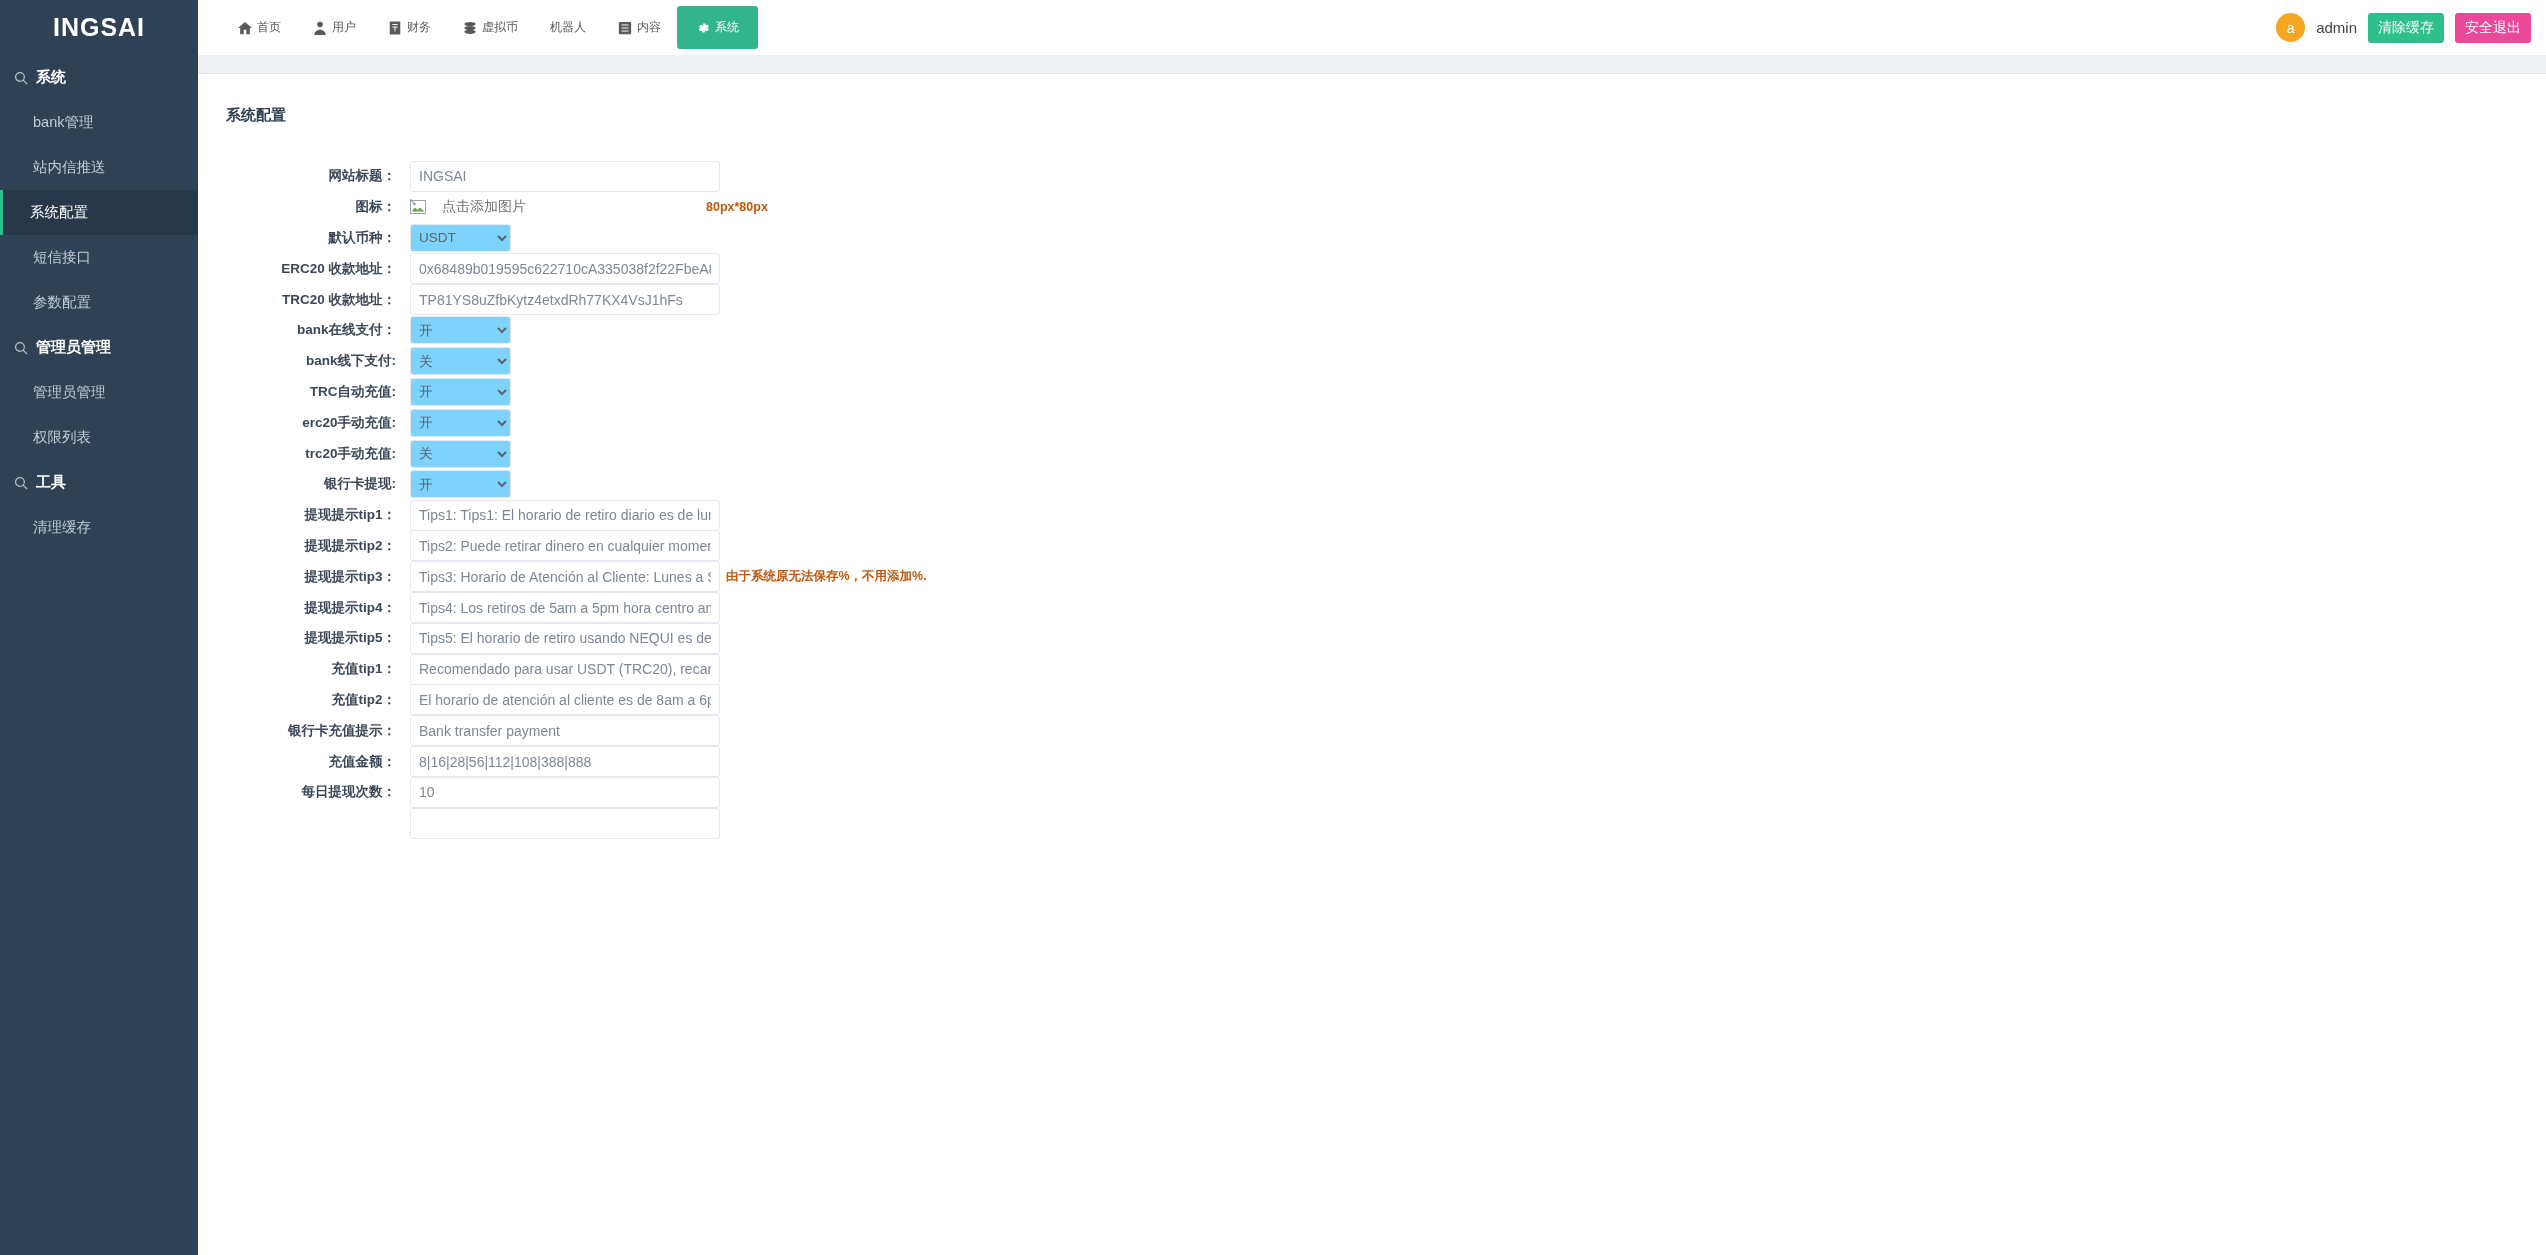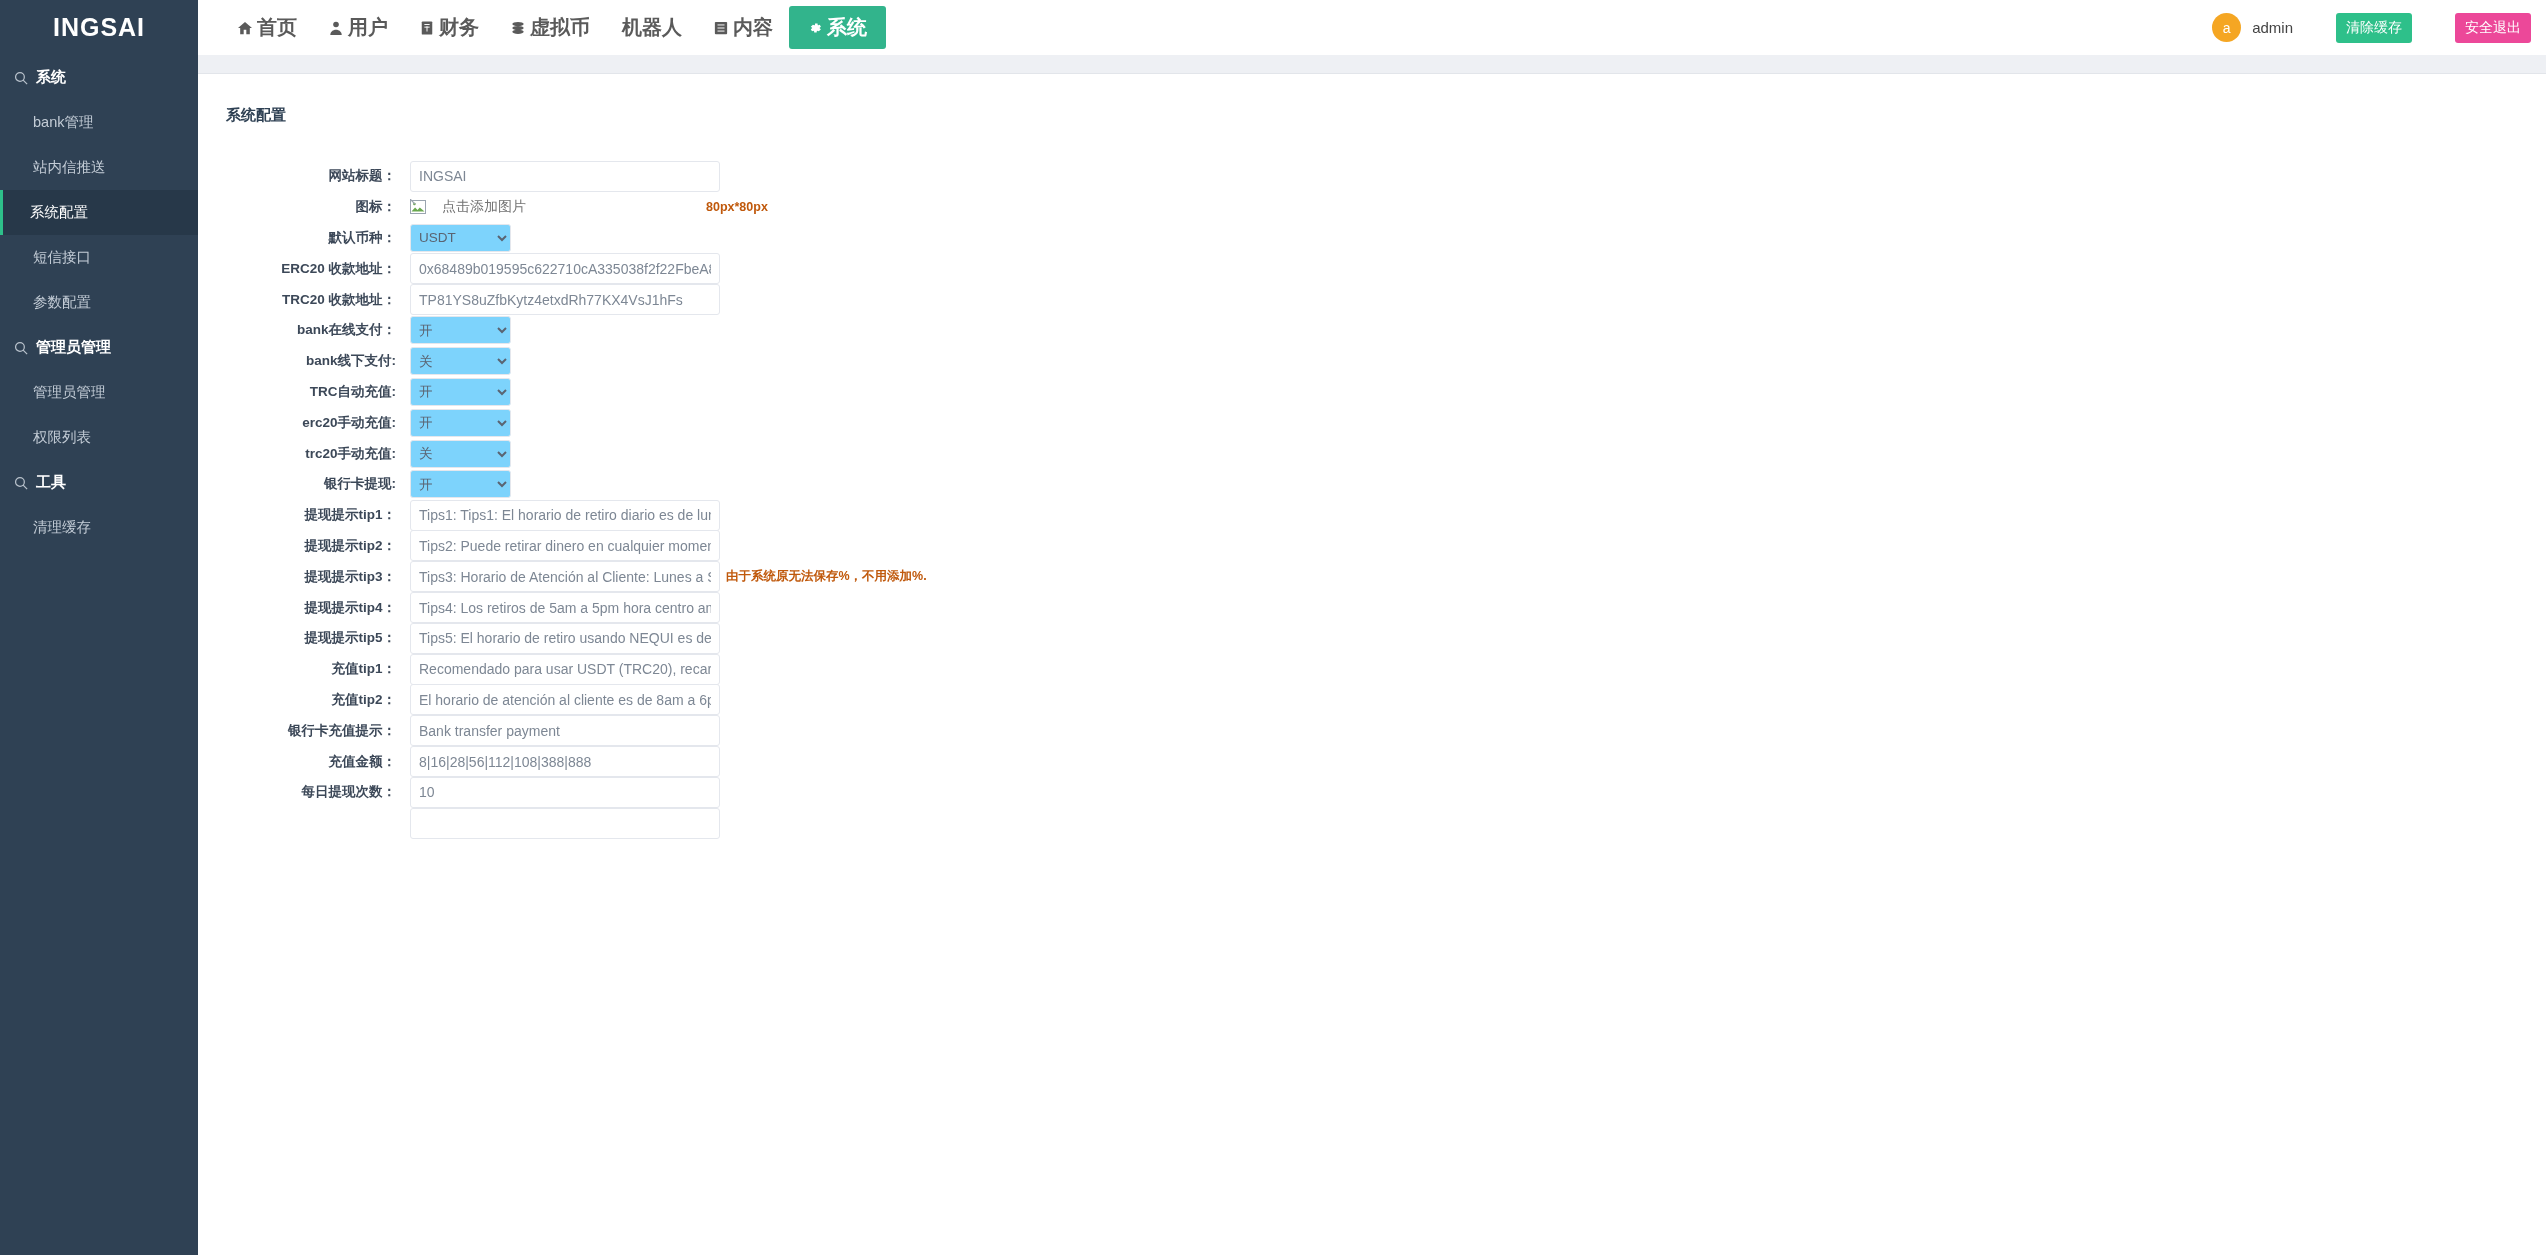--- a/index.html
+++ b/index.html
@@ -26,25 +26,24 @@
     display: flex; align-items: center; justify-content: center;
     font-size: 25px; font-weight: 600; letter-spacing: 1px;
   }
   #nav-items {
     display: flex; align-items: stretch;
     margin-left: 24px;
   }
   .nav-item {
     display: flex; align-items: center; gap: 5px;
     padding: 0 16px;
-    font-size: 20px;
+    font-size: 12px;
     color: #5a5a5a;
     cursor: pointer;
     white-space: nowrap;
-    font-weight: bold;
   }
   .nav-item.active {
     background: #32b48c;
     color: #ffffff;
     margin: 6px 0;
     border-radius: 3px;
     padding: 0 19px;
   }
   .nav-ico { display: inline-flex; align-items: center; }
   .nav-ico svg { display: block; }
@@ -60,21 +59,20 @@
     color: #fff; font-size: 14px;
     display: flex; align-items: center; justify-content: center;
   }
   #admin-name { font-size: 15px; color: #444; }
   .hdr-btn {
     font-size: 14px; color: #ffffff;
     border: none; border-radius: 3px;
     padding: 6px 10px;
     cursor: pointer;
     font-family: inherit;
-    margin-left: 32px;
   }
   .btn-green { background: #2ec08a; }
   .btn-red   { background: #ec4899; }
 
   
   #sidebar {
     position: absolute; top: 55px; left: 0;
     width: 198px; height: 1200px;
     background: #2f4154;
     overflow: hidden;

